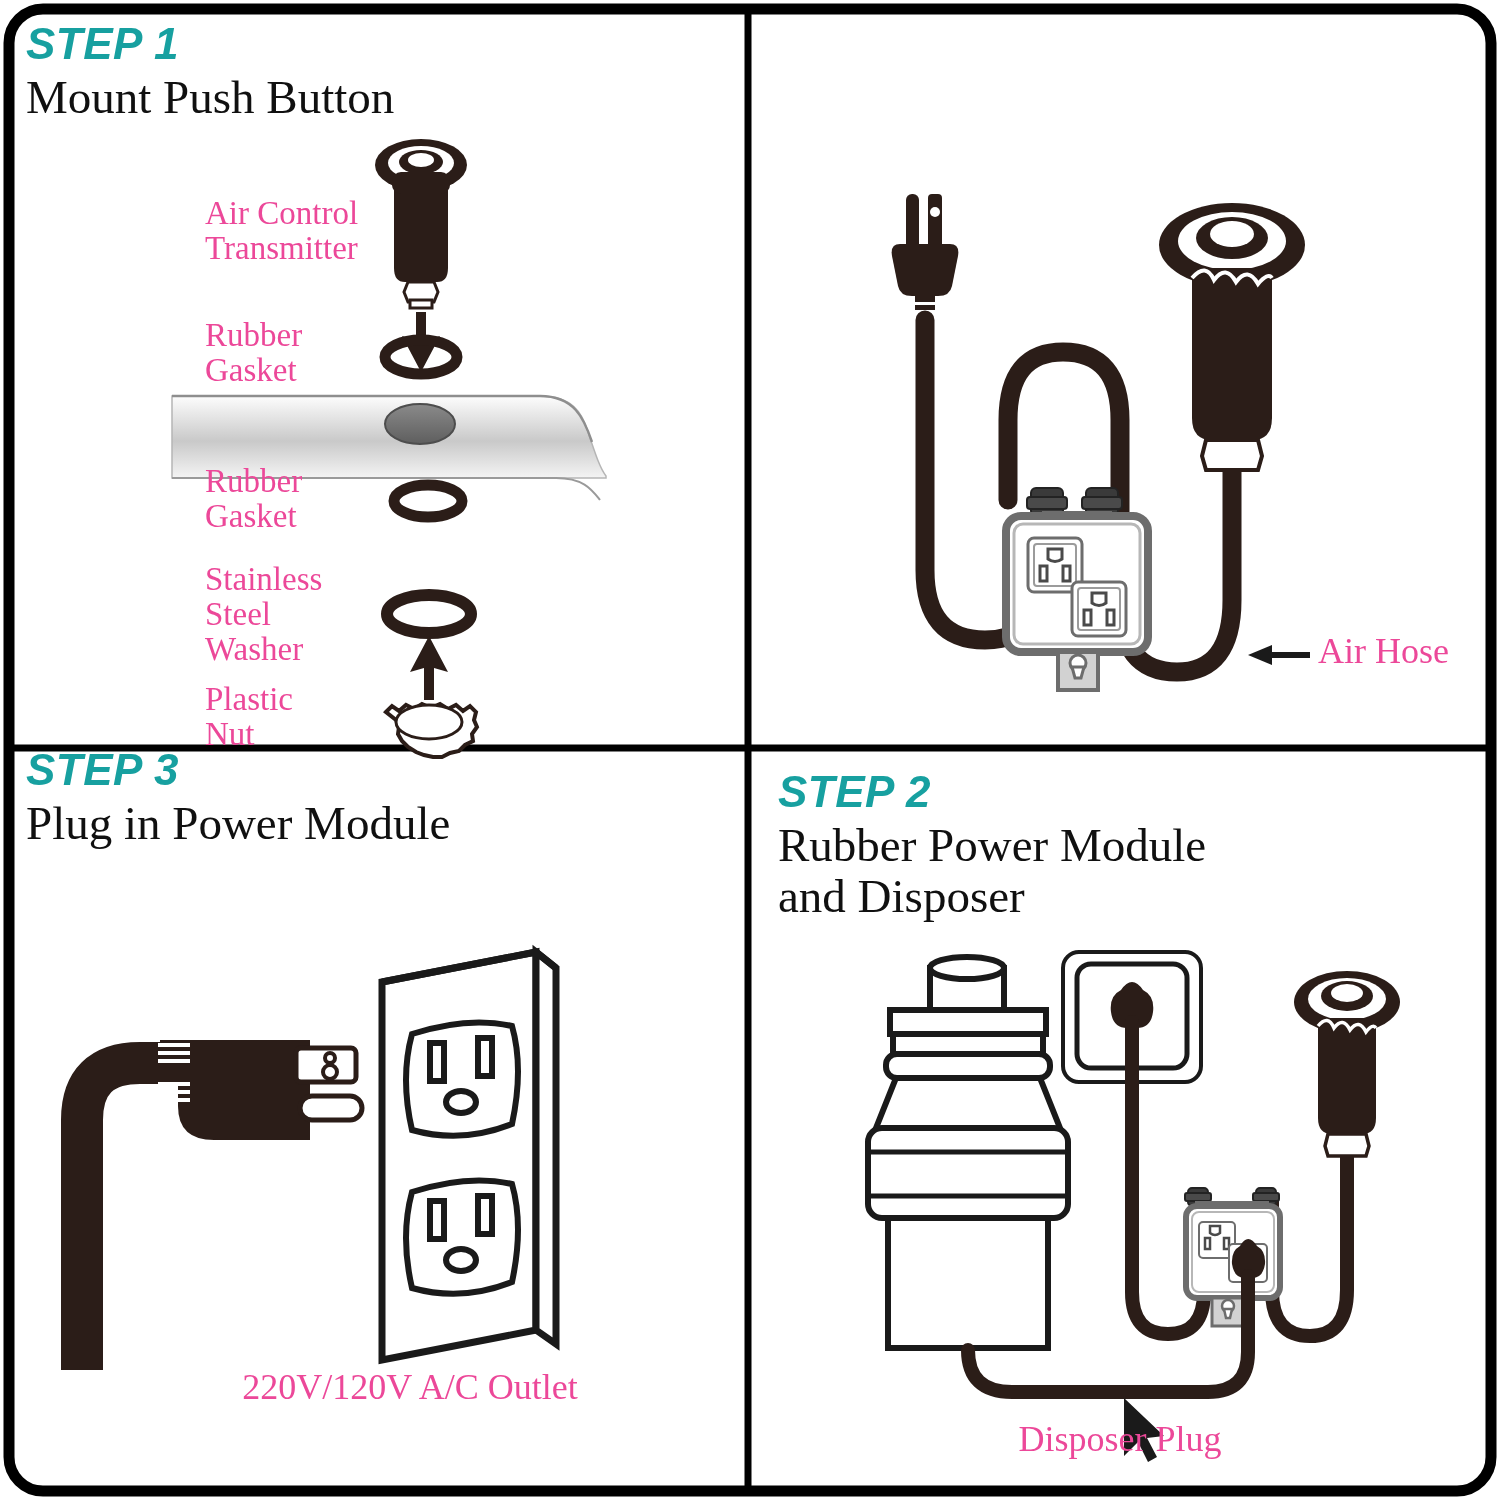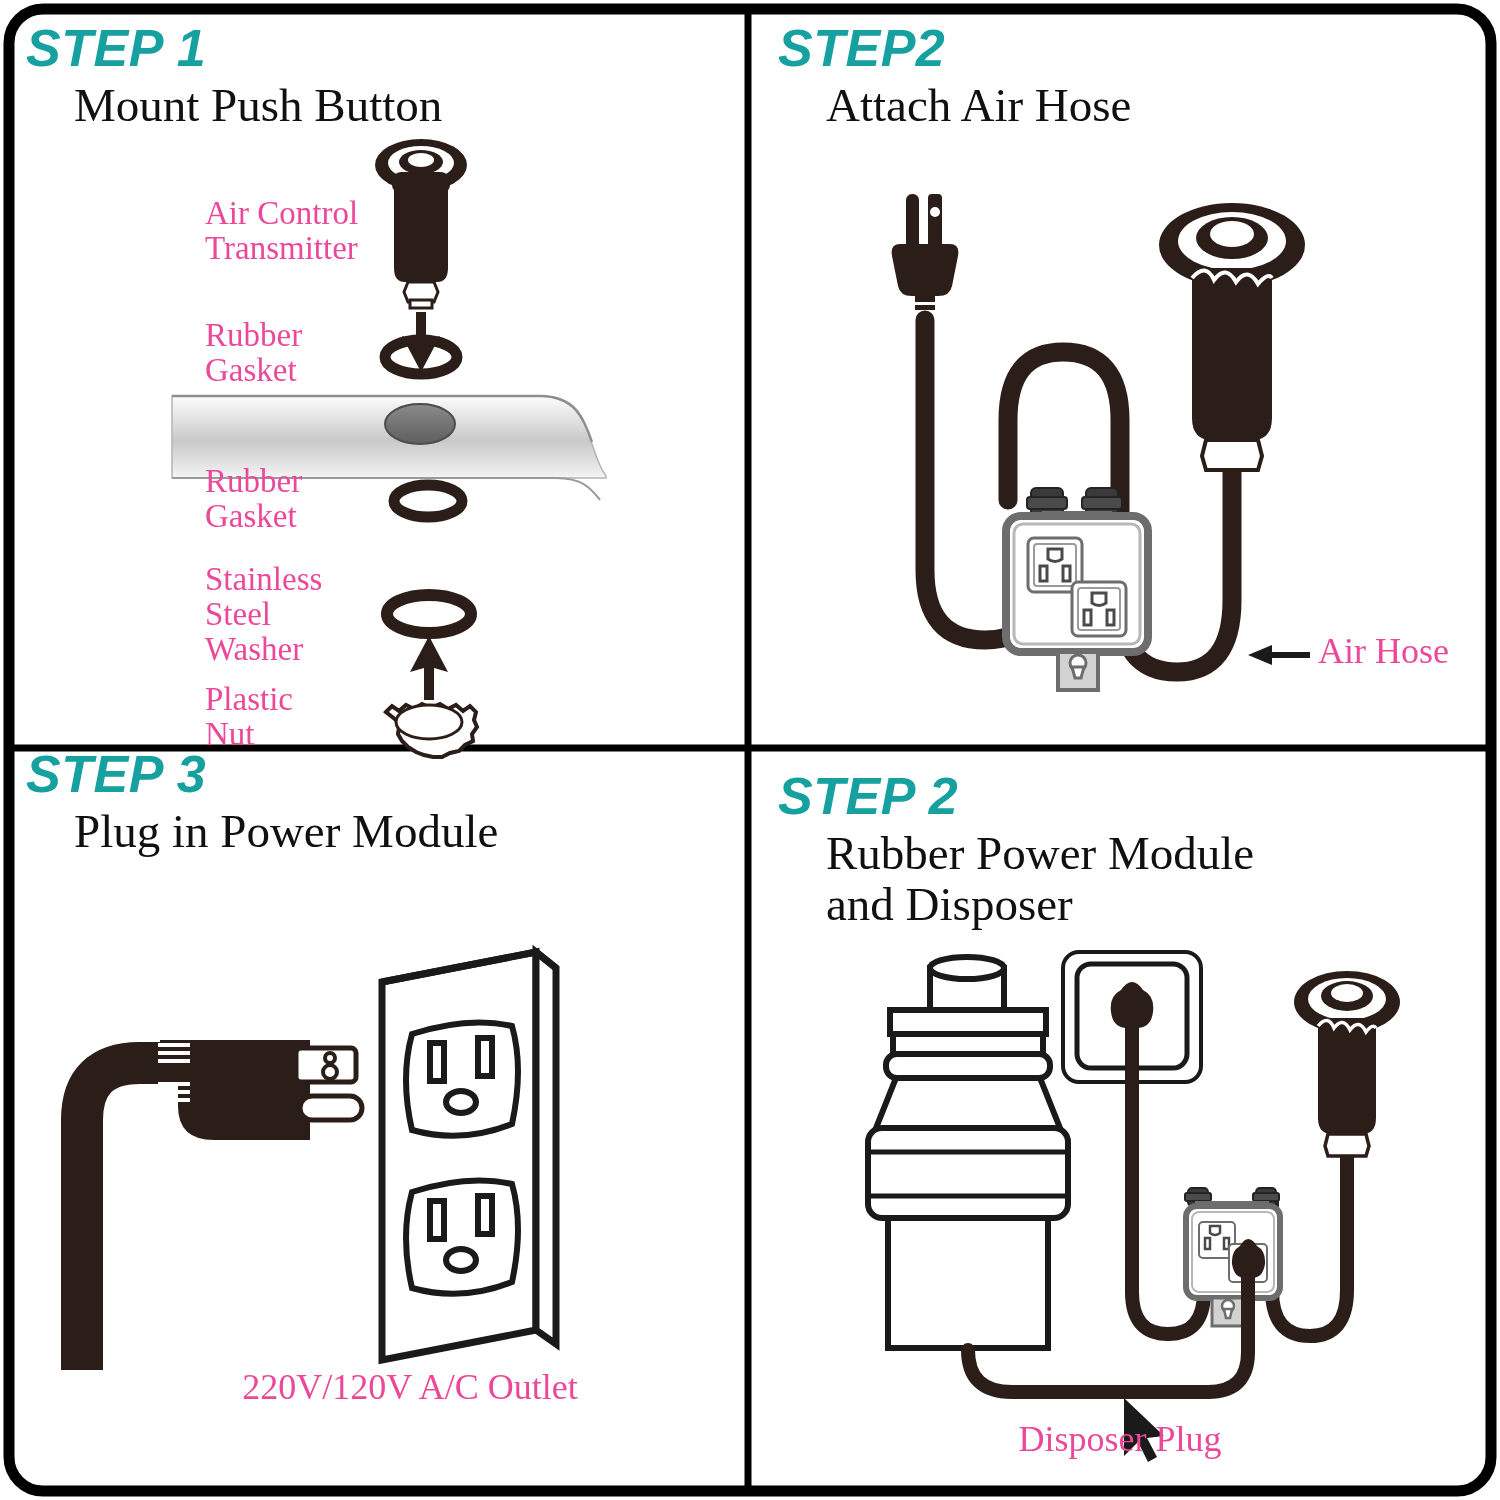--- a/index.html
+++ b/index.html
@@ -21,34 +21,33 @@
     width: 1500px;
     height: 1500px;
   }
   .panel {
     position: absolute;
   }
   .step-kicker {
     font-family: "Liberation Sans", sans-serif;
     font-style: italic;
     font-weight: bold;
-    font-size: 52px;
+    font-size: 44px;
     color: #17A0A0;
     letter-spacing: 0.5px;
     line-height: 1.0;
     white-space: nowrap;
   }
   .step-title {
     font-family: "Liberation Serif", serif;
     font-size: 47px;
     color: #101010;
     line-height: 1.08;
     margin-top: 6px;
     white-space: pre-line;
-    margin-left: 48px;
   }
   .callout {
     position: absolute;
     font-family: Liberation Serif, serif;
     font-size: 33px;
     color: #ec4899;
     line-height: 1.06;
     white-space: pre-line;
   }
   .callout.big {
@@ -333,24 +332,20 @@
   <div class="callout" style="left:205px; top:318px;">Rubber
 Gasket</div>
   <div class="callout" style="left:205px; top:464px;">Rubber
 Gasket</div>
   <div class="callout" style="left:205px; top:562px;">Stainless
 Steel
 Washer</div>
   <div class="callout" style="left:205px; top:682px;">Plastic
 Nut</div>
 
-  <div class="panel" id="p2">
-    <div class="step-kicker">STEP2</div>
-    <div class="step-title">Attach Air Hose</div>
-  </div>
   <div class="callout big" style="left:1318px; top:632px;">Air Hose</div>
 
   <div class="panel" id="p3">
     <div class="step-kicker">STEP 3</div>
     <div class="step-title">Plug in Power Module</div>
   </div>
   <div class="callout big center" style="left:130px; top:1368px; width:560px;">220V/120V A/C Outlet</div>
 
   <div class="panel" id="p4">
     <div class="step-kicker">STEP 2</div>

